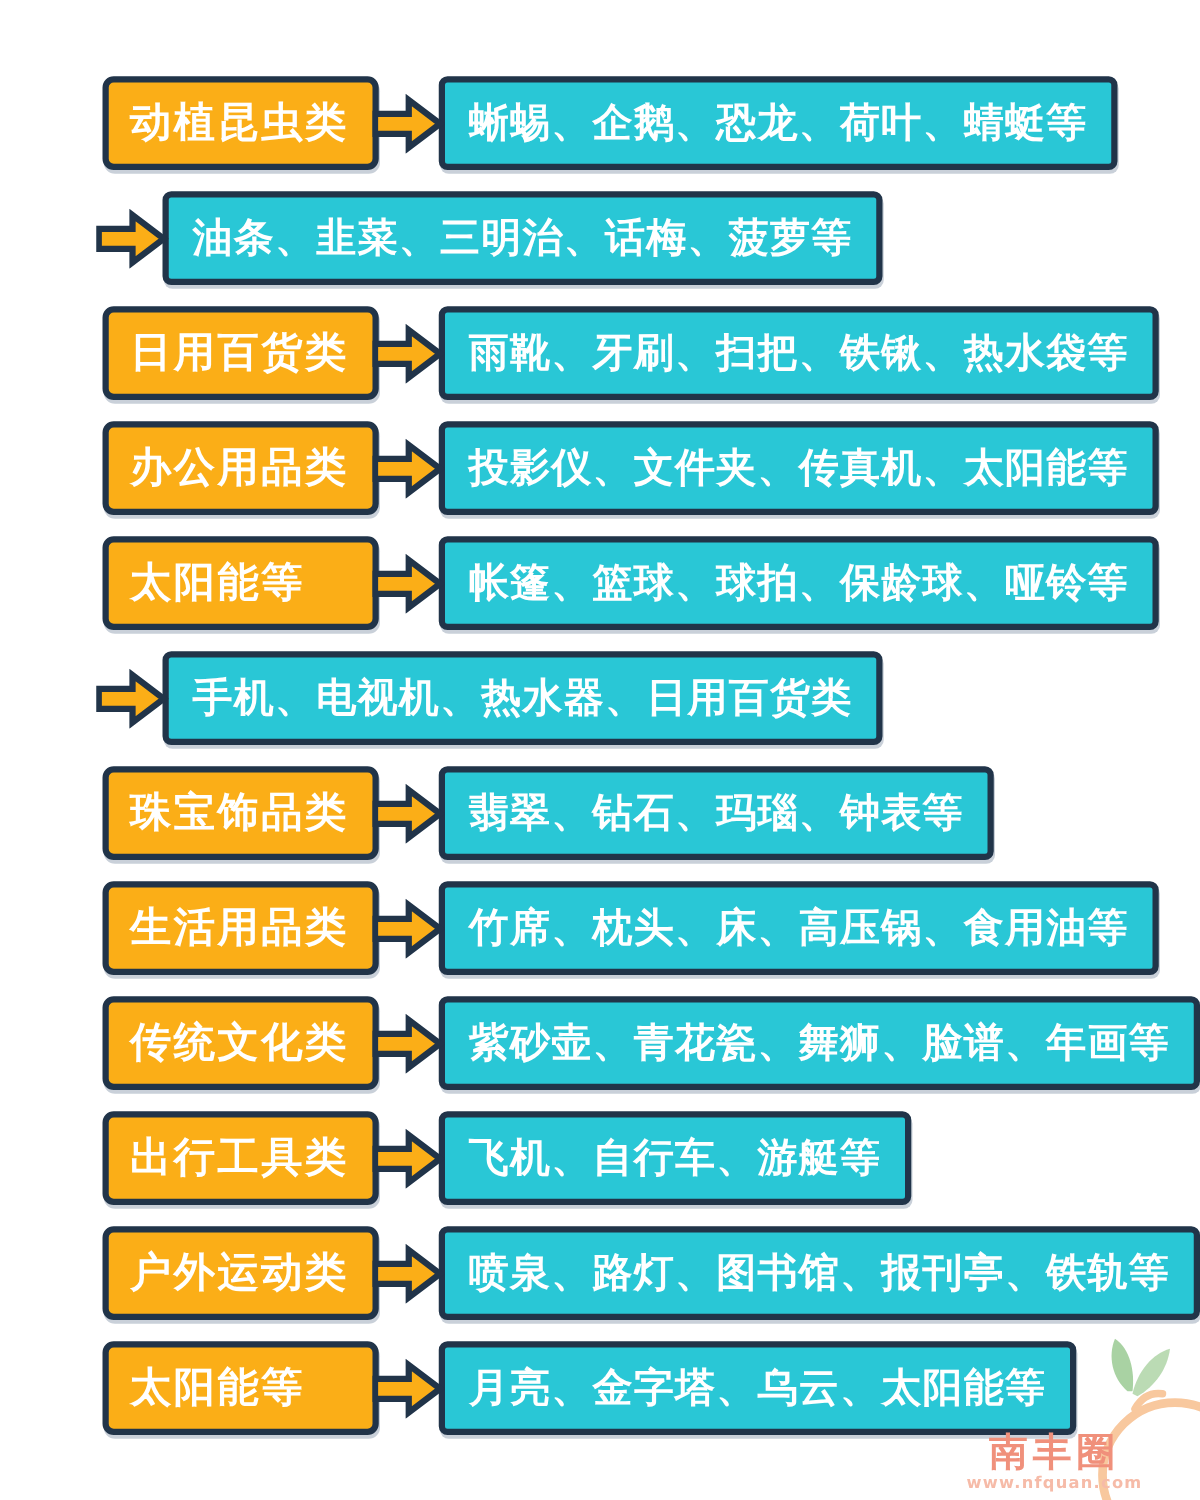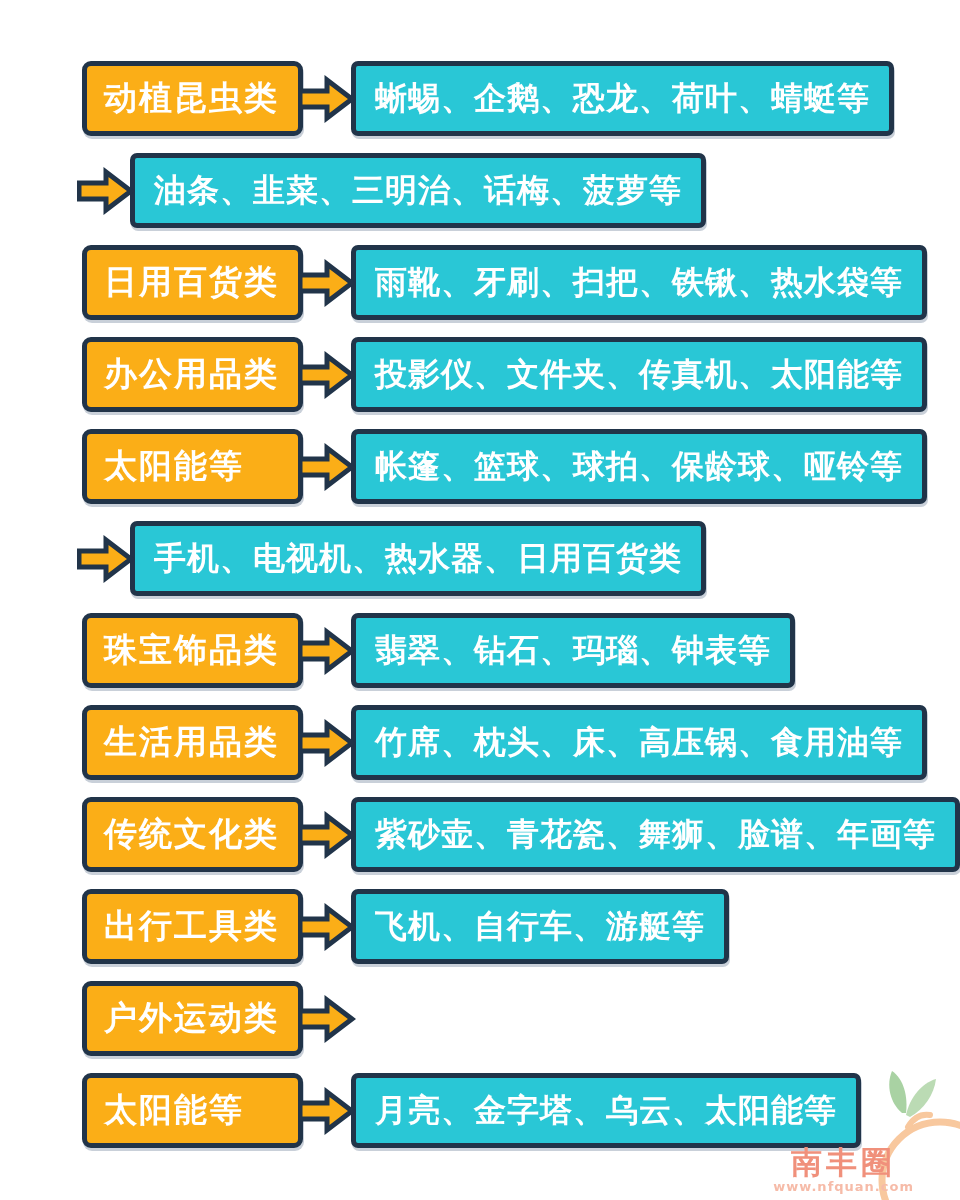--- a/index.html
+++ b/index.html
@@ -215,20 +215,23 @@
     </div>
   </div>
 
   <div class="row">
     <div class="cat-box">
       <span class="cat-label">户外运动类</span>
     </div>
     <svg class="arrow" viewBox="0 0 58 48" xmlns="http://www.w3.org/2000/svg">
       <path d="M2,16 L29,16 L29,5 L54,24 L29,43 L29,32 L2,32 Z" fill="#FBAE17" stroke="#213449" stroke-width="5" stroke-linejoin="miter"></path>
     </svg>
+    <div class="items-box">
+      <span class="items-label">喷泉、路灯、图书馆、报刊亭、铁轨等</span>
+    </div>
   </div>
 
   <div class="row">
     <div class="cat-box">
       <span class="cat-label">太阳能等</span>
     </div>
     <svg class="arrow" viewBox="0 0 58 48" xmlns="http://www.w3.org/2000/svg">
       <path d="M2,16 L29,16 L29,5 L54,24 L29,43 L29,32 L2,32 Z" fill="#FBAE17" stroke="#213449" stroke-width="5" stroke-linejoin="miter"></path>
     </svg>
     <div class="items-box">

